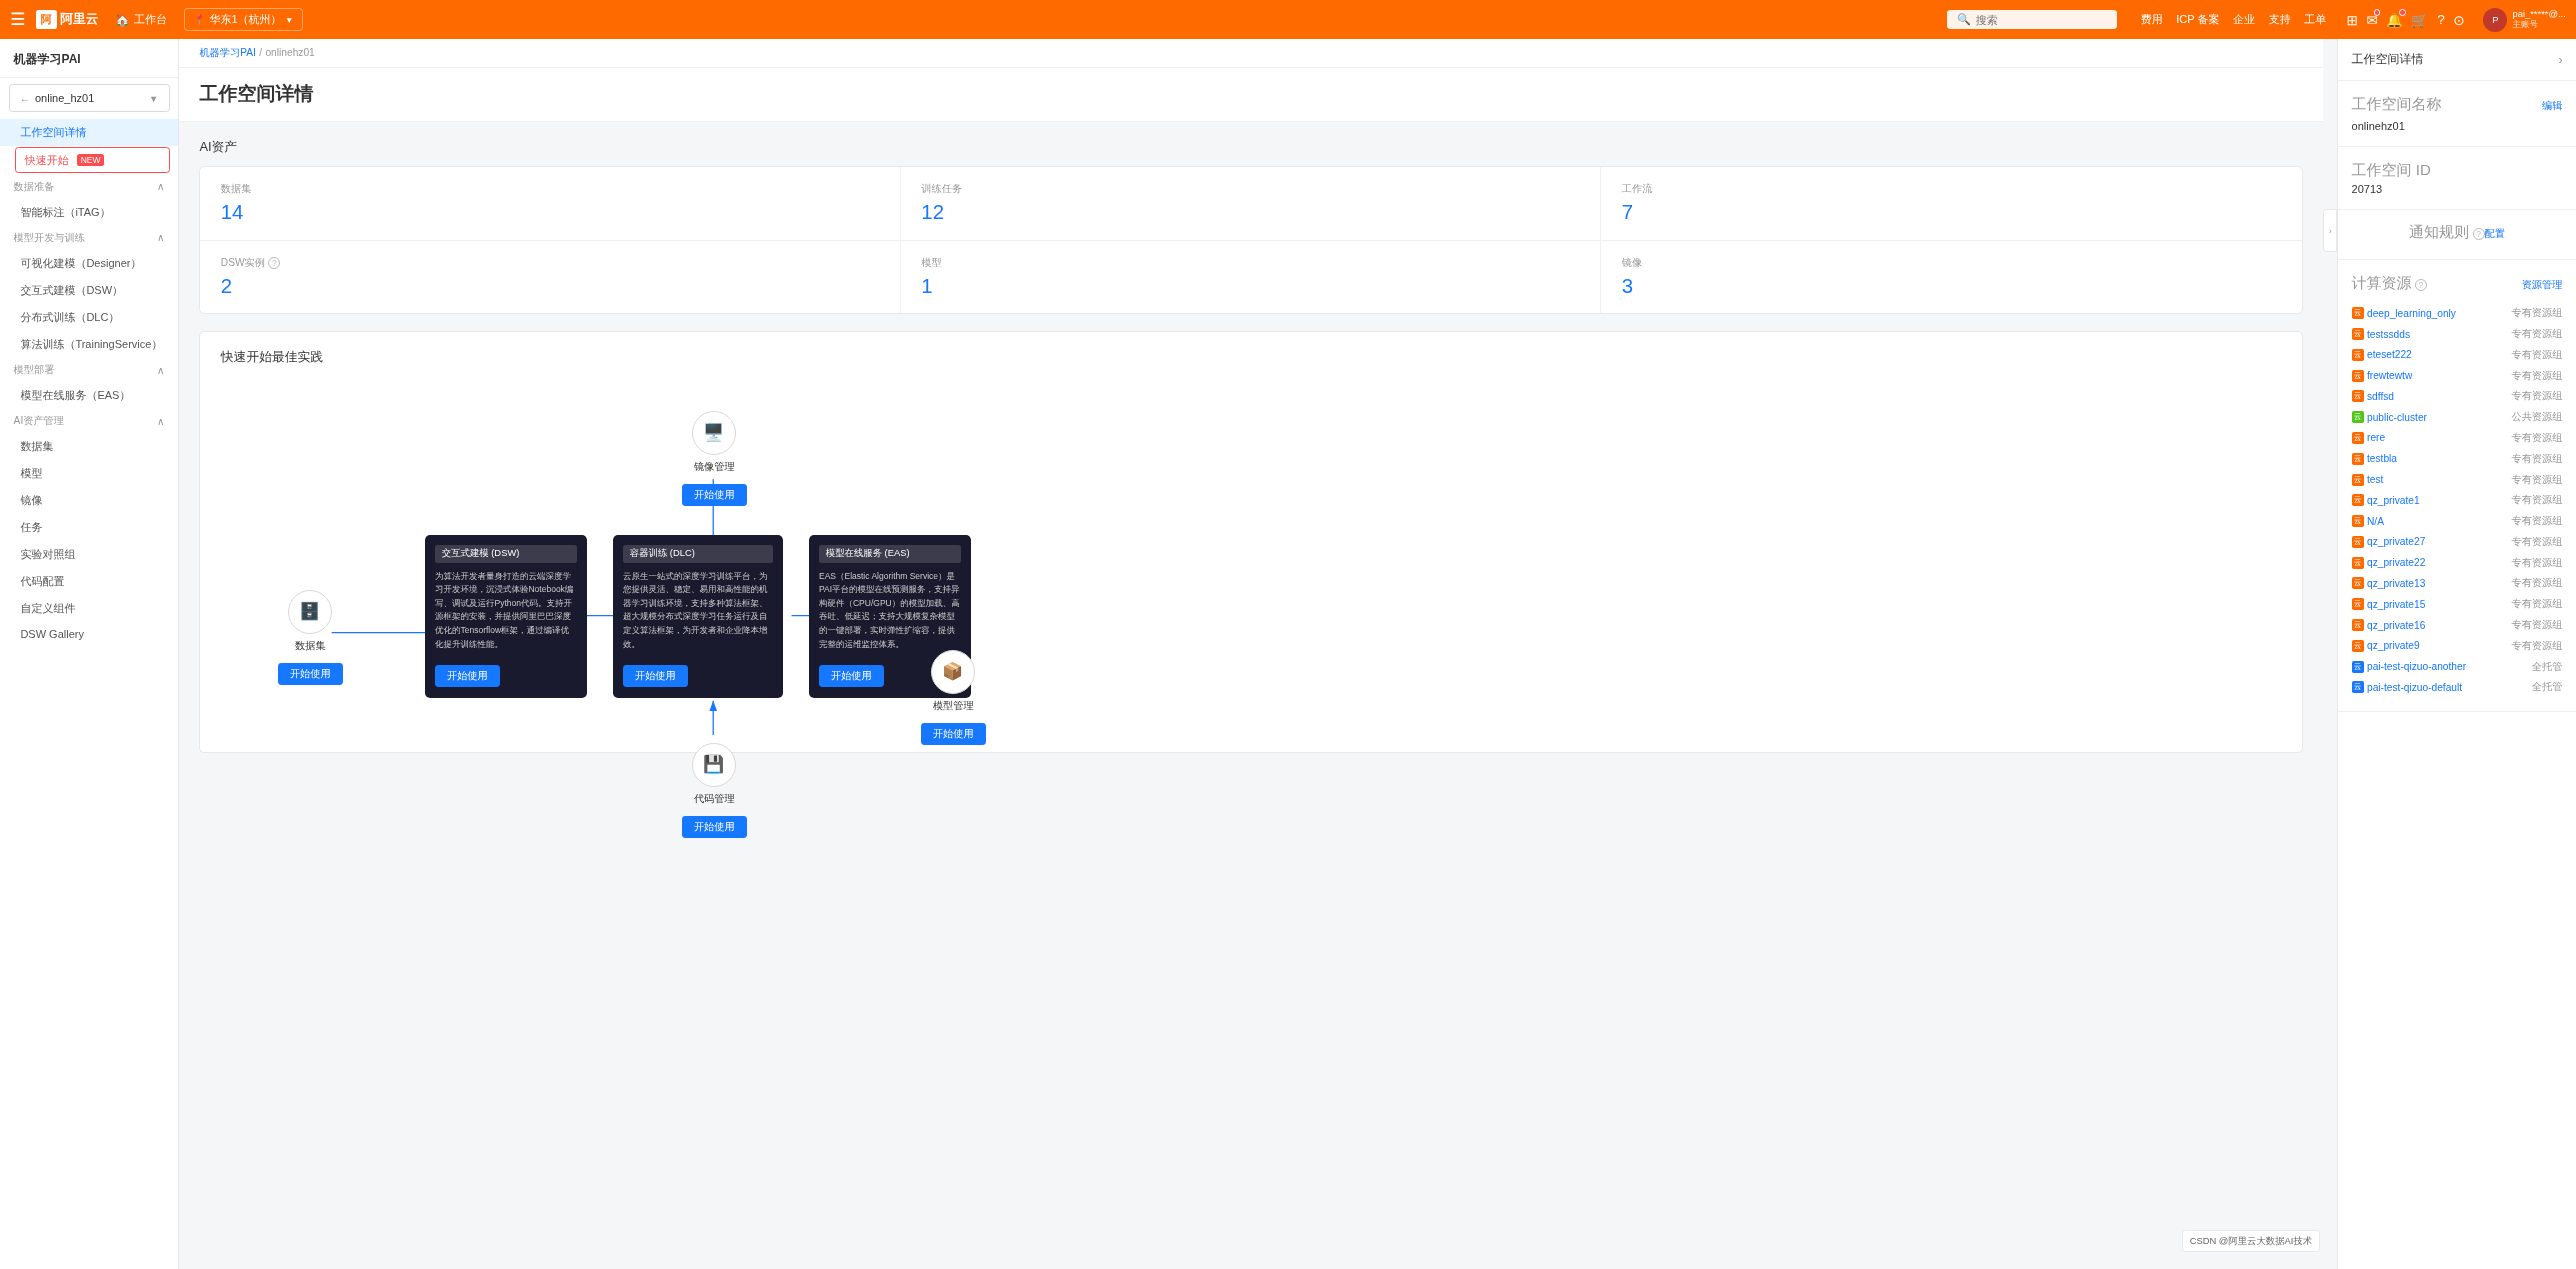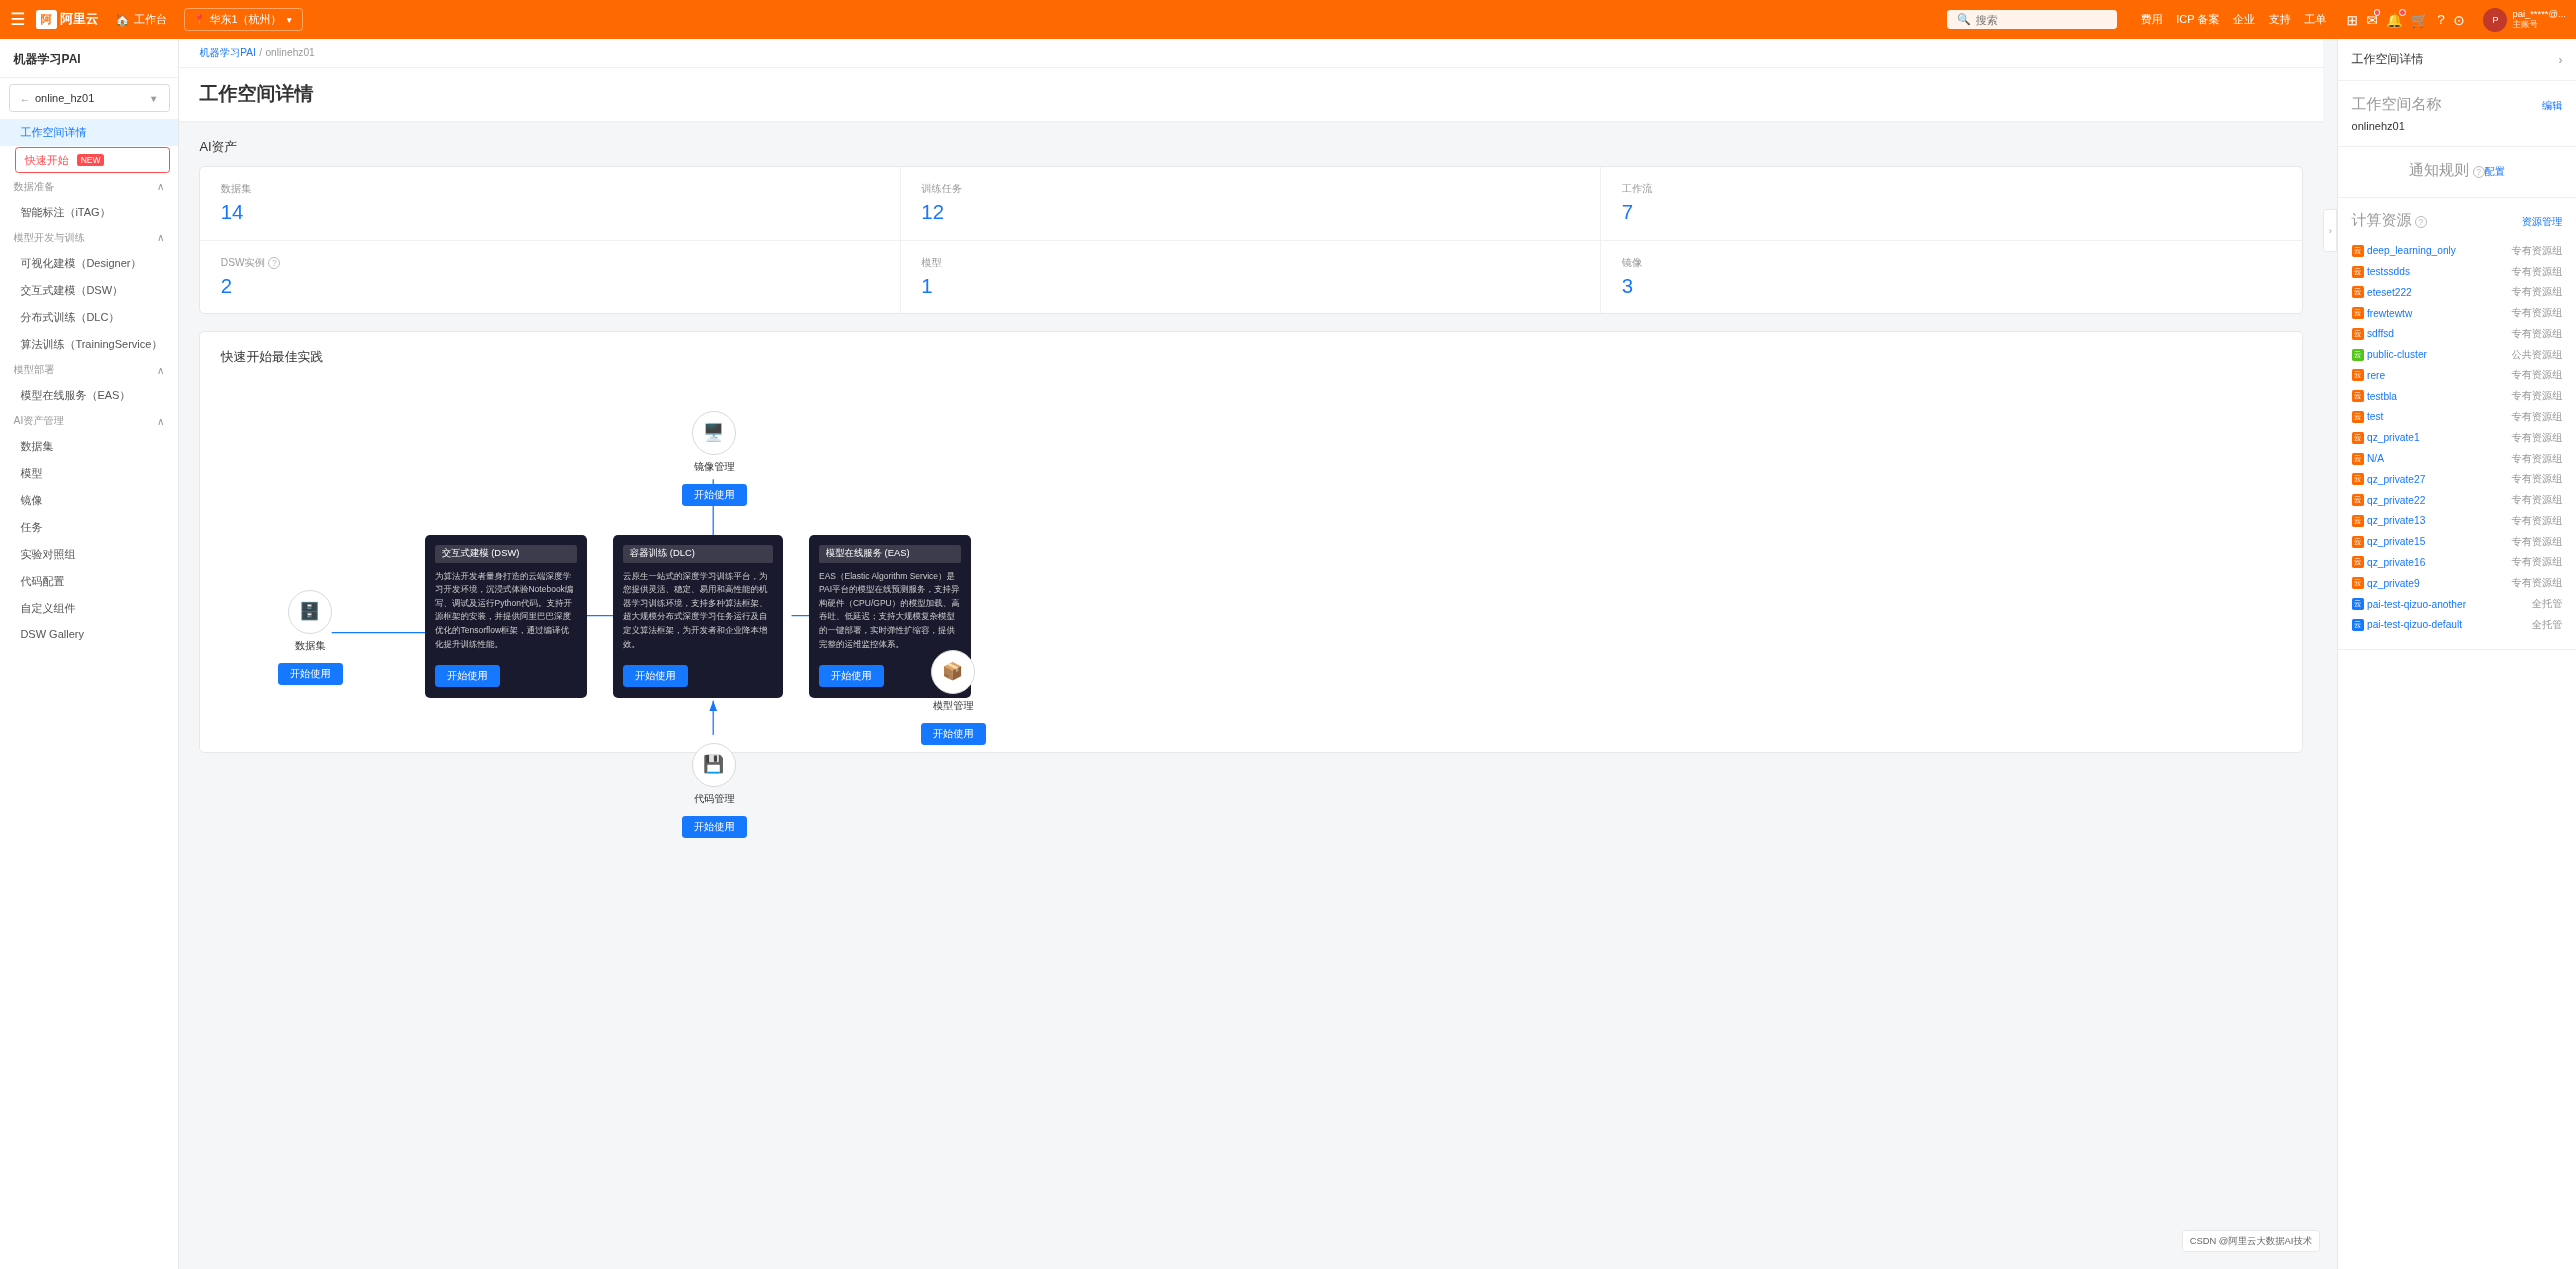--- a/index.html
+++ b/index.html
@@ -354,20 +354,24 @@
     </div>
 
     <div class="right-panel-section">
       <div style="display:flex;justify-content:space-between;align-items:center;margin-bottom:3.4px;">
         <span class="right-panel-field-label">工作空间名称</span>
         <span class="right-panel-field-link">编辑</span>
       </div>
       <div class="right-panel-field-value">onlinehz01</div>
     </div>
 
+    <div class="right-panel-section">
+      <div class="right-panel-field-label">工作空间 ID</div>
+      <div class="right-panel-field-value">20713</div>
+    </div>
 
 
     <div class="right-panel-section">
       <div style="display:flex;justify-content:center;align-items:center;">
         <span style="display:flex;align-items:center;gap:3.4px;">
           <span class="right-panel-field-label">通知规则</span>
           <span class="info-icon">?</span>
         </span>
         <span class="right-panel-field-link">配置</span>
       </div>

